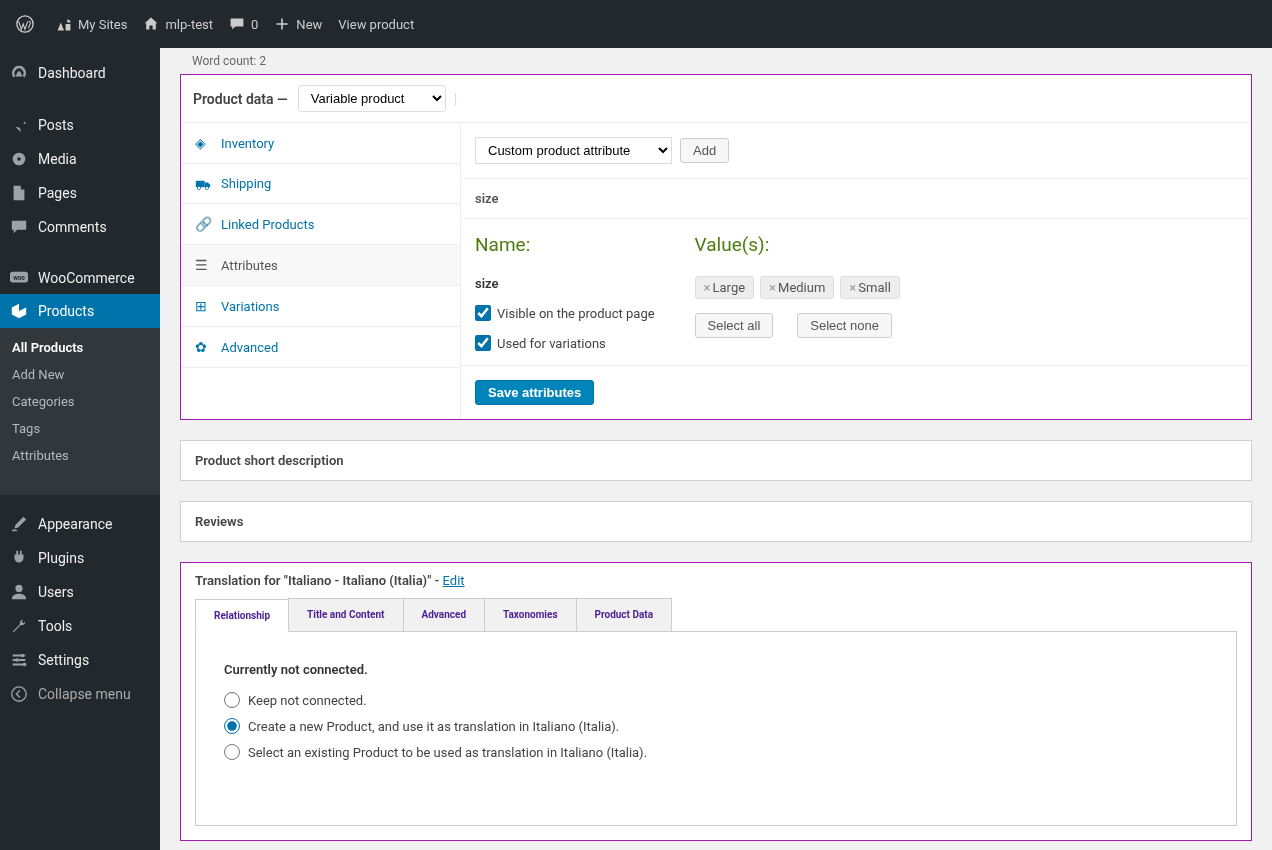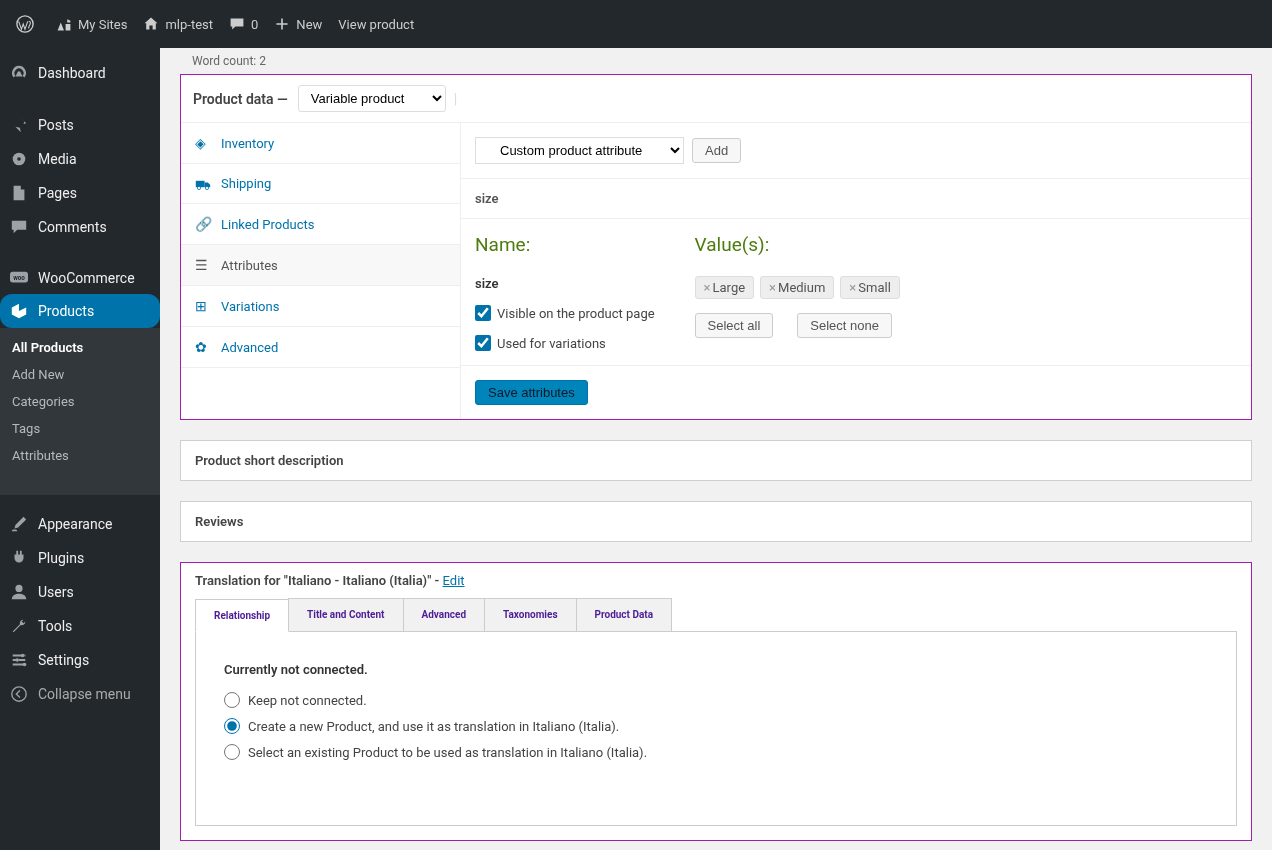--- a/index.html
+++ b/index.html
@@ -4,41 +4,41 @@
 <style>
 * { margin: 0; padding: 0; box-sizing: border-box; }
 body { font-family: -apple-system, BlinkMacSystemFont, "Segoe UI", Roboto, sans-serif; font-size: 13px; background: #f1f1f1; color: #444; }
 .topbar { background: #23282d; color: #eee; height: 48px; display: flex; align-items: center; padding: 0 8px; font-size: 13px; }
 .topbar-item { display: inline-flex; align-items: center; padding: 0 8px; color: #ccc; cursor: pointer; height: 32px; }
 .topbar-item .ticon { margin-right: 6px; }
 .layout { display: flex; min-height: calc(850px - 32px); }
 .sidebar { width: 160px; background: #23282d; color: #eee; padding-top: 8px; }
 .side-item { display: flex; align-items: center; padding: 8px 10px; color: #eee; cursor: pointer; font-size: 14px; }
 .side-item .sicon { width: 20px; margin-right: 8px; color: #9ca2a7; }
-.side-item.current { background: #0073aa; color: #fff; position: relative; border-radius: 12px; }
+.side-item.current { background: #0073aa; color: #fff; position: relative; }
 .side-item.current::after { content: ""; position: absolute; right: -8px; top: 50%; transform: translateY(-50%); border: 8px solid transparent; border-right-color: #f1f1f1; }
 .side-sub { background: #32373c; padding: 6px 0 26px; }
 .side-sub-item { padding: 6px 12px; color: #b4b9be; cursor: pointer; font-size: 13px; }
 .side-sub-item.active { color: #fff; font-weight: 600; }
 .main { flex: 1; padding: 0 20px; background: #f1f1f1; }
 .wordcount { color: #666; font-size: 12px; padding: 6px 12px; }
 .box { background: #fff; border: 1px solid #a21caf; margin-bottom: 20px; }
 .box-head { padding: 10px 12px; border-bottom: 1px solid #eee; font-weight: 600; font-size: 14px; display: flex; align-items: center; }
 .box-head select { margin-left: 10px; padding: 4px 24px 4px 8px; border: 1px solid #ddd; border-radius: 3px; font-size: 13px; background: #fff; }
 .pd-body { display: flex; }
 .pd-tabs { width: 280px; border-right: 1px solid #eee; background: #fff; }
 .pd-tab { padding: 12px 14px; border-bottom: 1px solid #eee; color: #0073aa; cursor: pointer; display: flex; align-items: center; font-size: 13px; }
 .pd-tab .picon { color: #0073aa; margin-right: 10px; font-size: 14px; width: 16px; }
 .pd-tab.active { background: #f8f8f8; color: #555; }
 .pd-tab.active .picon { color: #555; }
 .pd-content { flex: 1; padding: 0; }
 .pd-topbar { padding: 14px 14px; border-bottom: 1px solid #eee; display: flex; gap: 8px; align-items: center; }
-.pd-topbar select { padding: 4px 24px 4px 20px; border: 1px solid #ddd; font-size: 13px; background: #fff; }
+.pd-topbar select { padding: 4px 24px 4px 8px; border: 1px solid #ddd; font-size: 13px; background: #fff; }
 .btn { padding: 4px 12px; border: 1px solid #ccc; background: #f7f7f7; border-radius: 3px; cursor: pointer; font-size: 13px; color: #555; }
-.btn.primary { background: #0085ba; border-color: #0073aa; color: #0f172a; }
+.btn.primary { background: #0085ba; border-color: #0073aa; color: #ffffff; font-weight: bold; }
 .attr-title { padding: 12px 14px; font-weight: 600; border-bottom: 1px solid #eee; color: #555; }
 .attr-body { padding: 14px; border-bottom: 1px solid #eee; display: flex; gap: 40px; }
 .attr-col { }
 .label { color: #4d7c0f; font-size: 19px; margin-bottom: 20px; }
 .bold { font-weight: 600; color: #333; }
 .chk { display: flex; align-items: center; margin-top: 14px; gap: 6px; }
 .chk input { width: 16px; height: 16px; accent-color: #0073aa; }
 .tags { display: flex; gap: 6px; flex-wrap: wrap; margin-top: 6px; }
 .tag { background: #eee; border: 1px solid #ddd; border-radius: 3px; padding: 3px 8px; font-size: 13px; color: #555; cursor: pointer; }
 .tag::before { content: "×"; margin-right: 2px; color: #999; }

